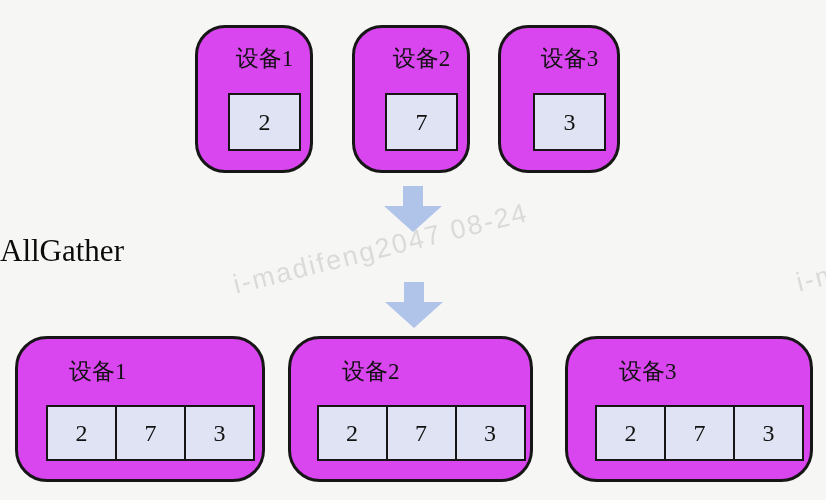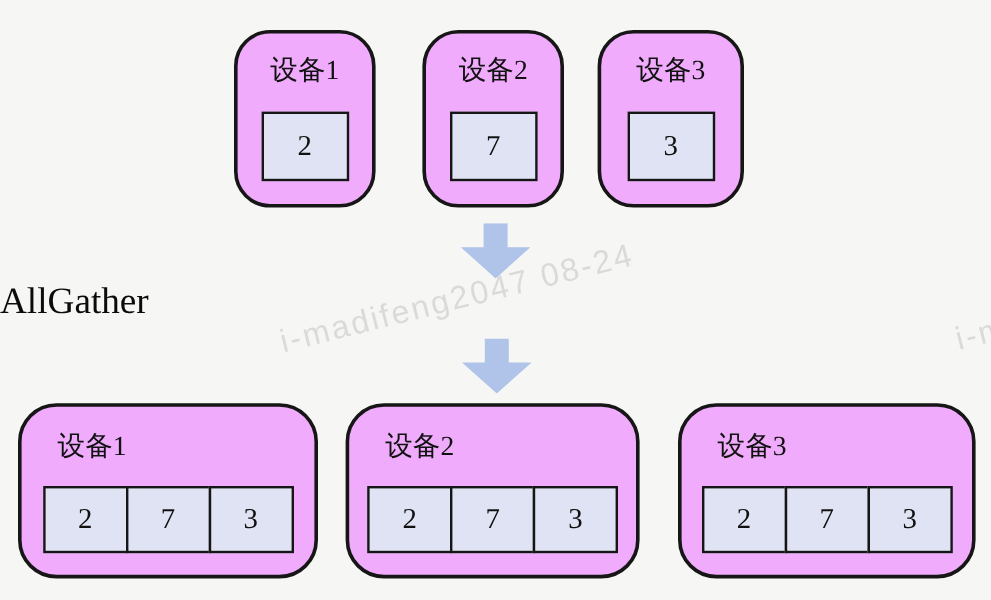--- a/index.html
+++ b/index.html
@@ -7,23 +7,24 @@
     width: 826px; height: 500px;
     position: relative; overflow: hidden;
     background: #f6f6f4;
     font-family: "Liberation Serif", "DejaVu Serif", serif;
   }
   .stage { position: absolute; inset: 0; }
 
   
   .device {
     position: absolute;
-    background: #f0abfc;
+    background: #d946ef;
     border: 3px solid #161616;
     box-sizing: border-box;
+    padding-left: 21px;
   }
   .device.top {
     top: 25px; width: 118px; height: 148px;
     border-radius: 30px;
     display: flex; flex-direction: column; align-items: center;
   }
   #top-d1 { left: 195px; }
   #top-d2 { left: 352px; }
   #top-d3 { left: 498px; width: 122px; }
 

